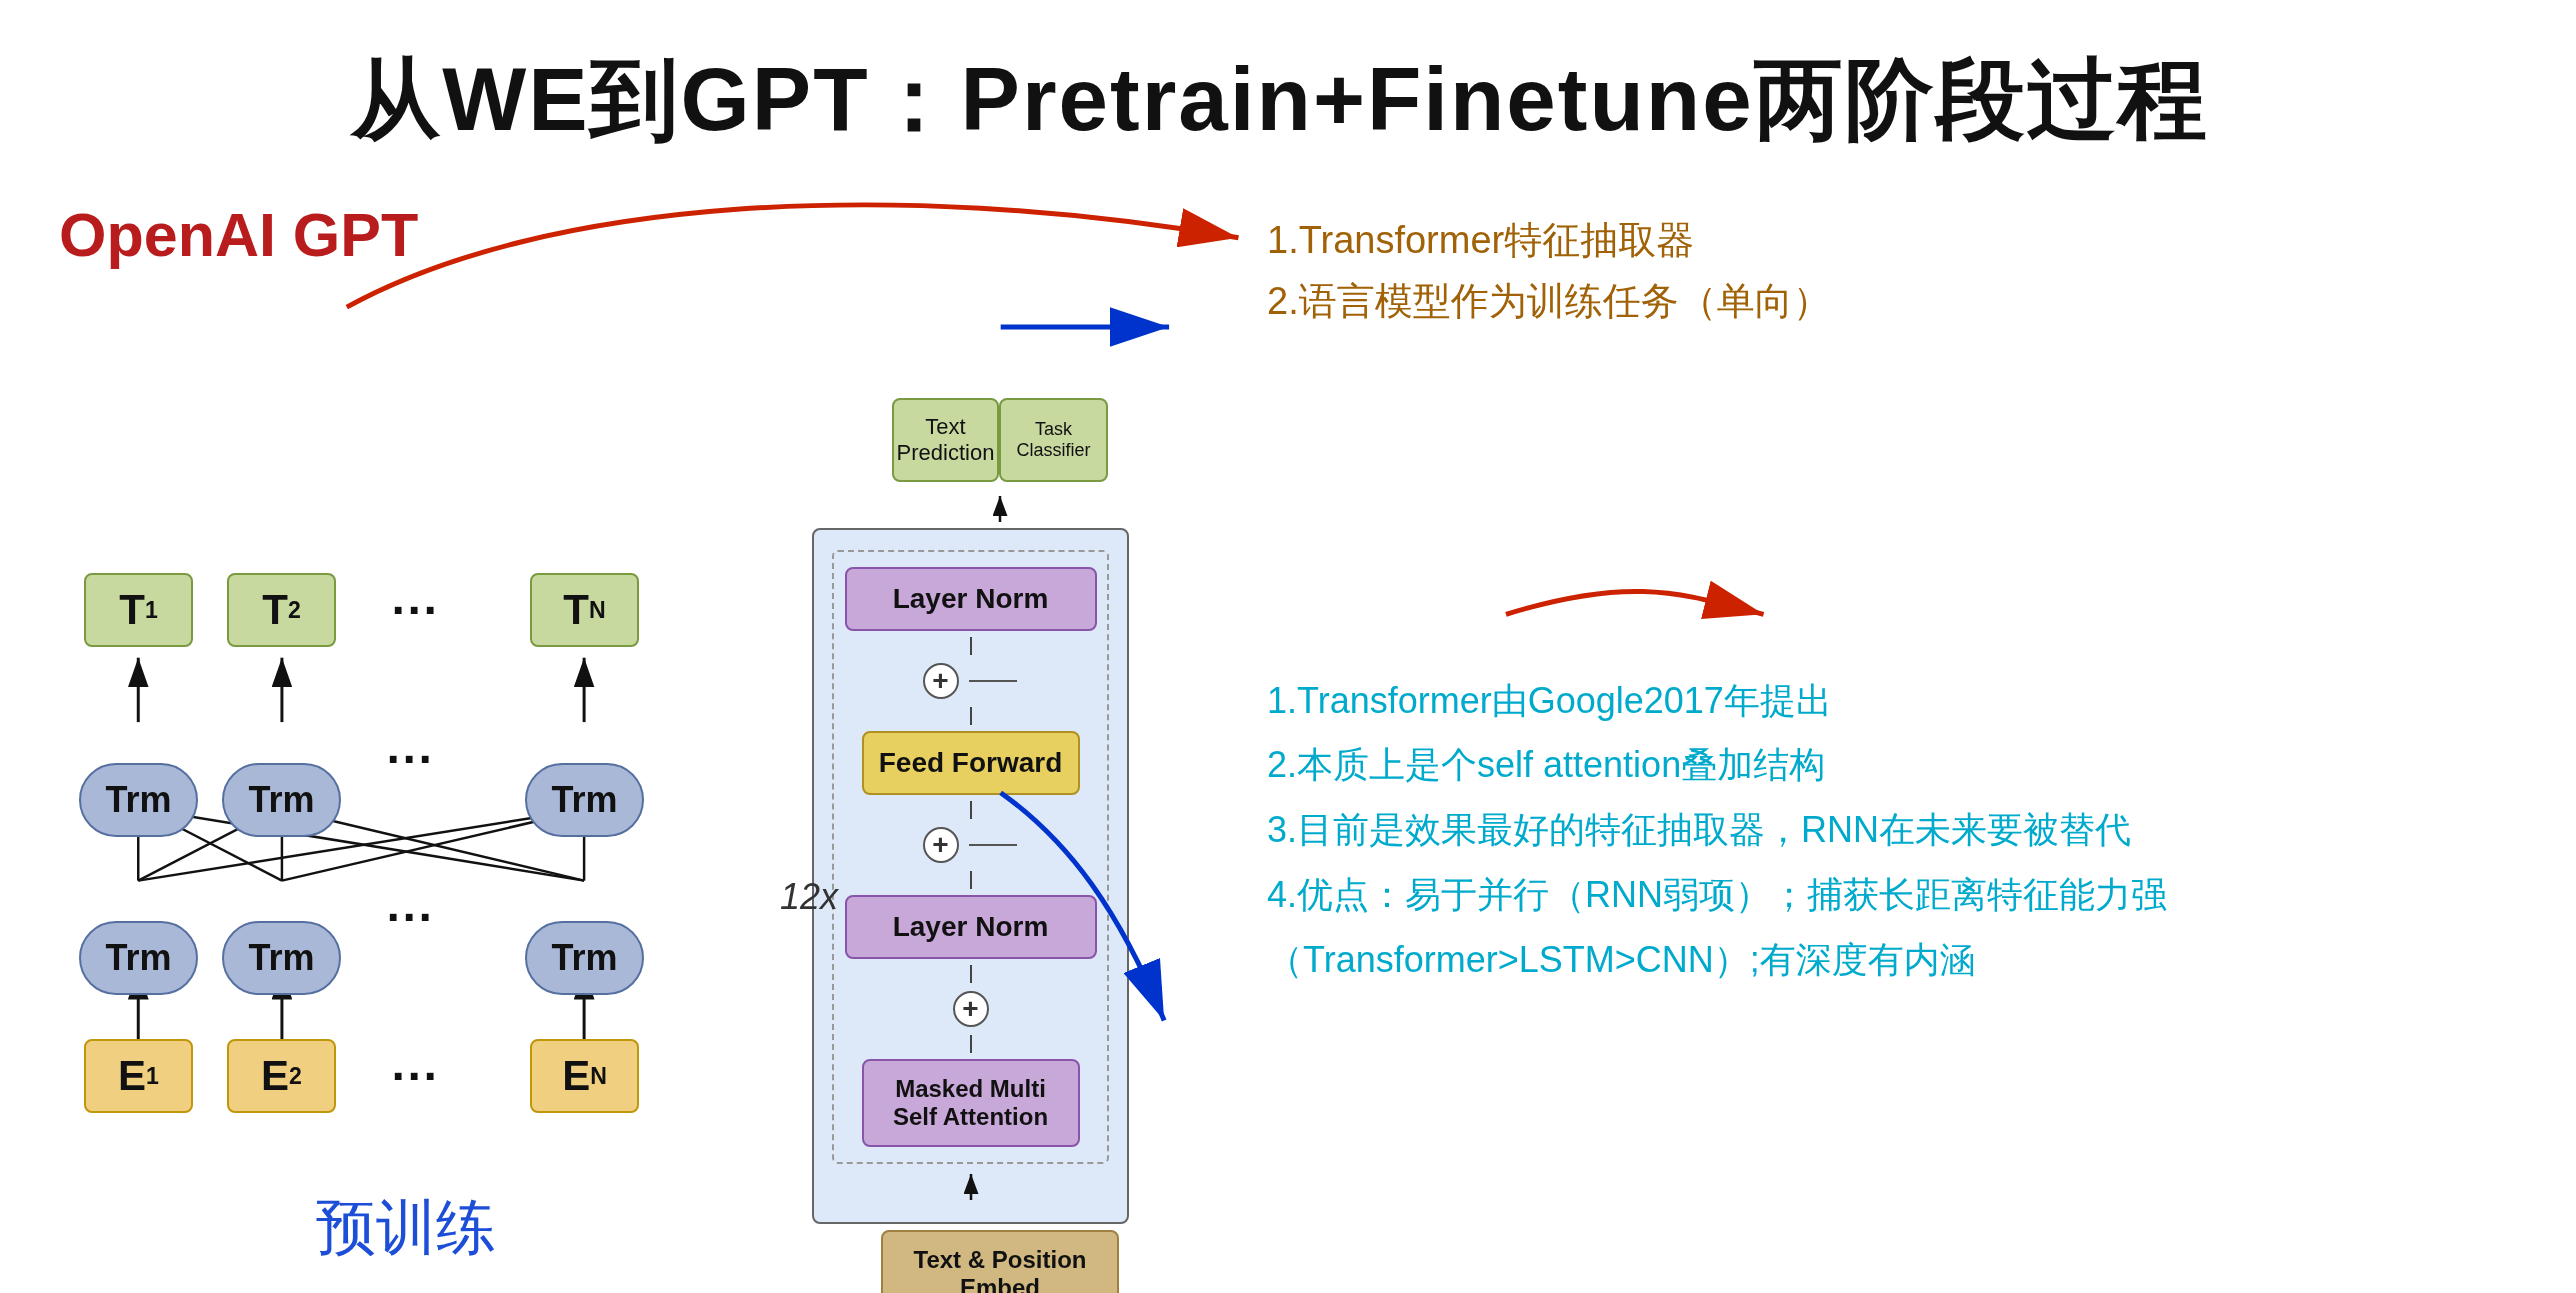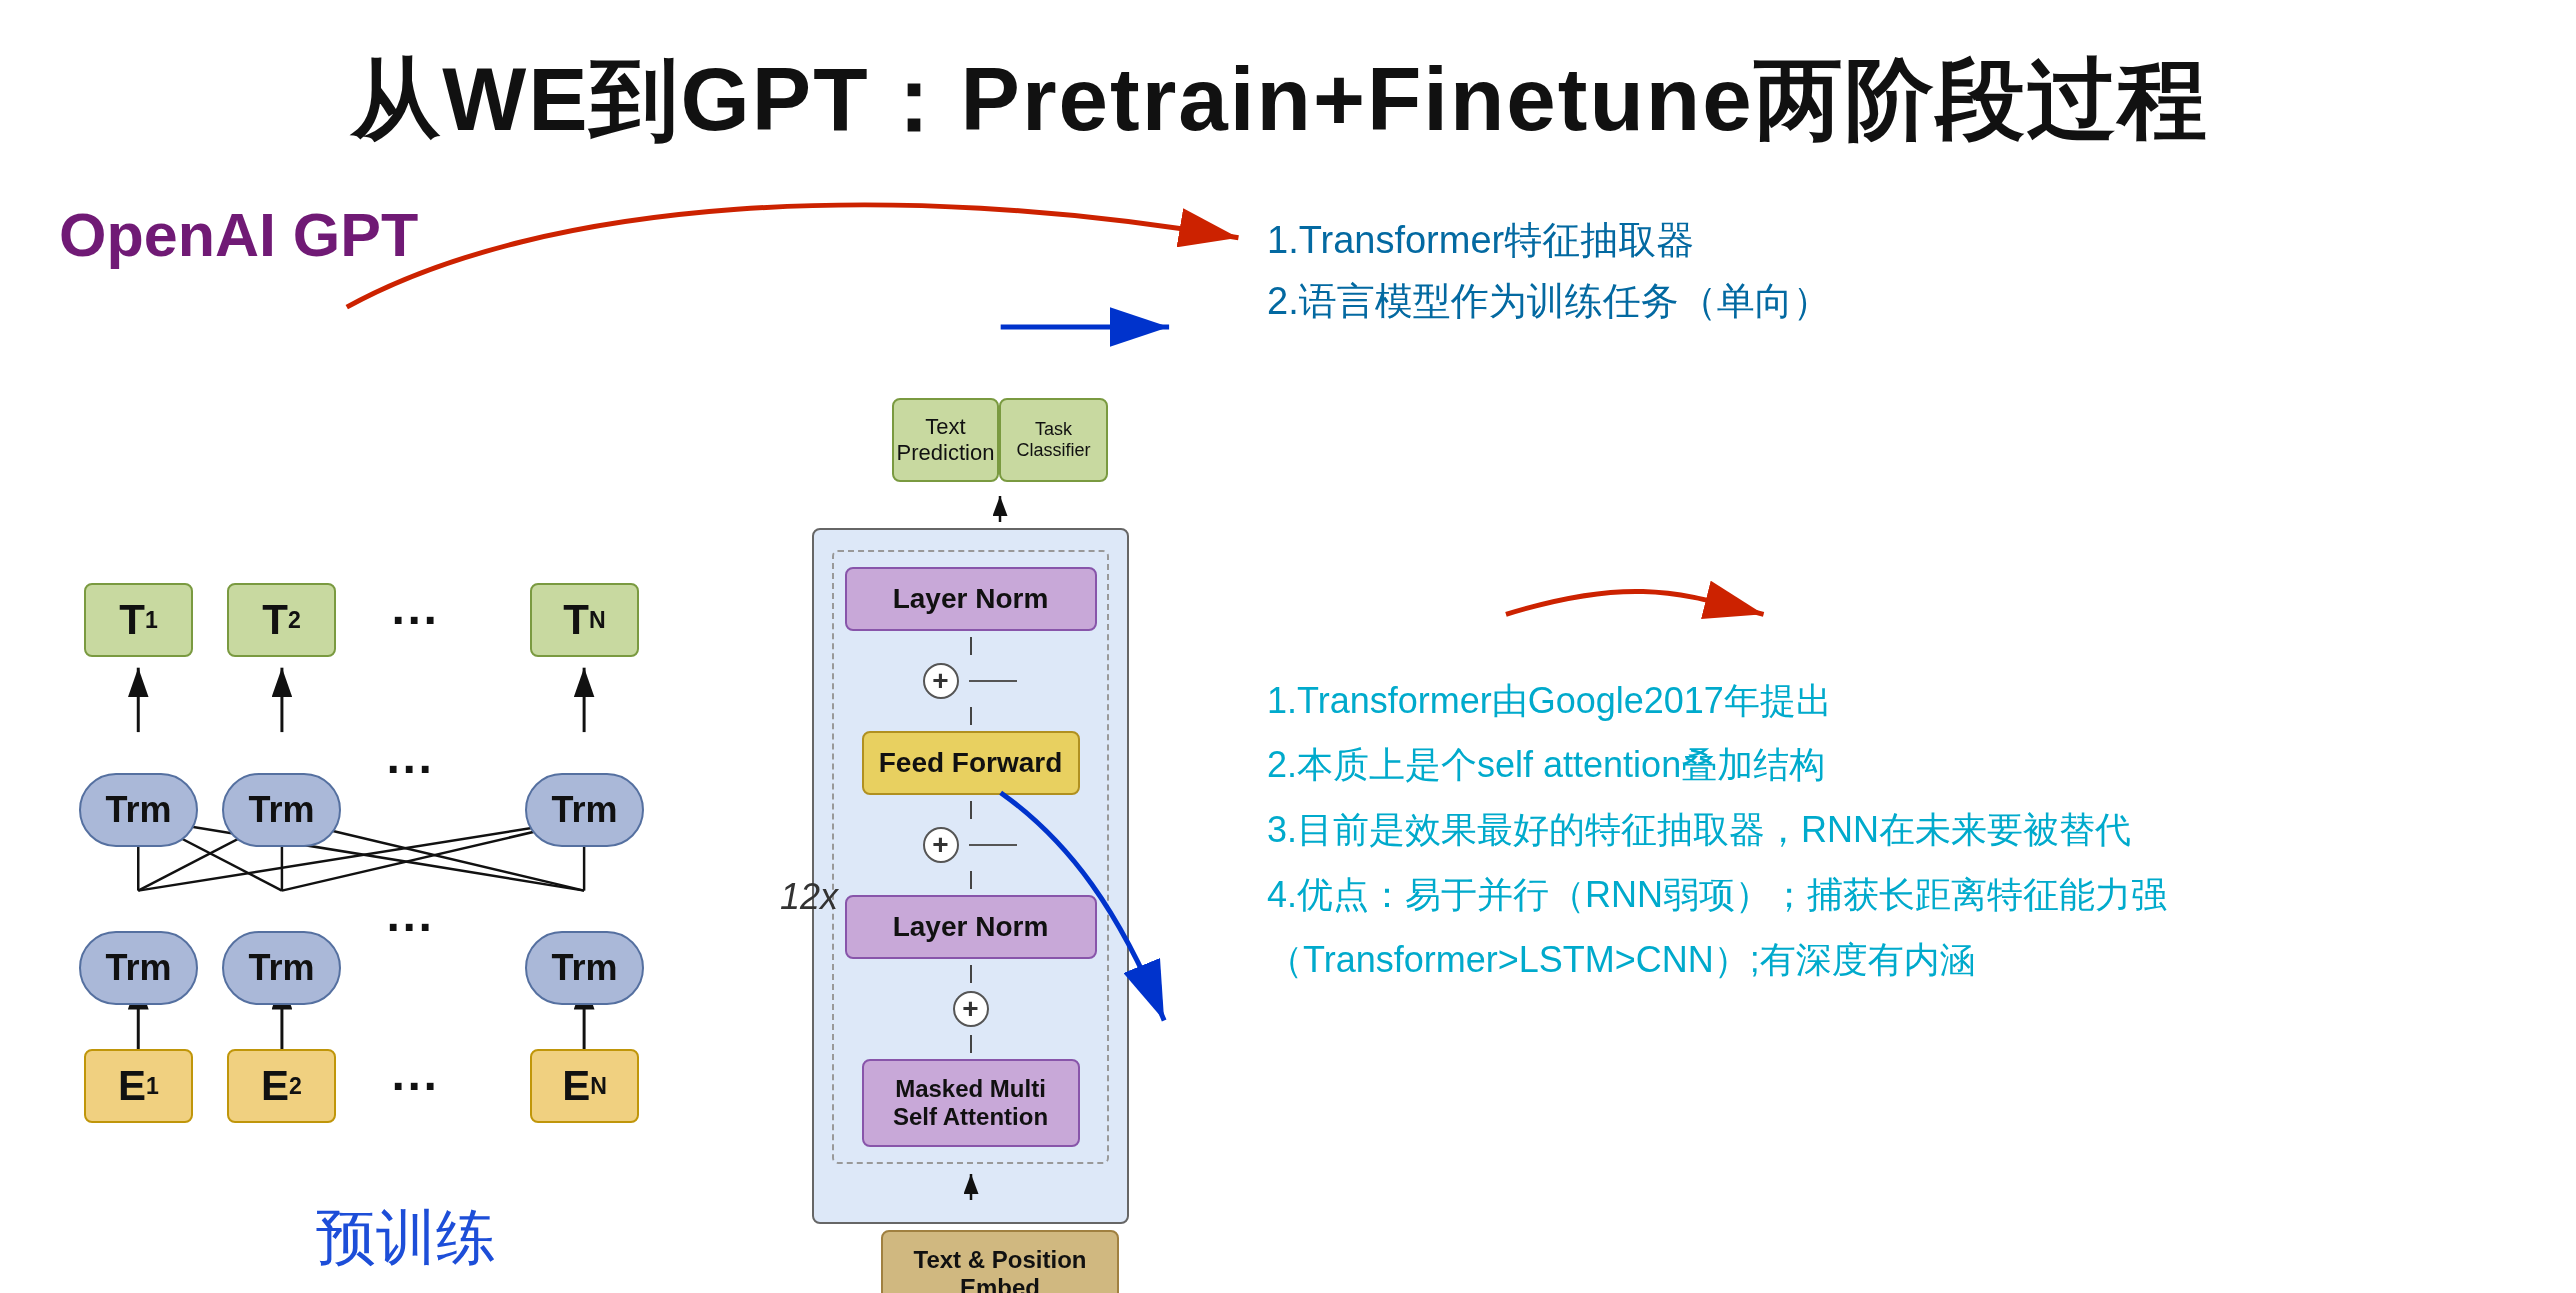--- a/index.html
+++ b/index.html
@@ -34,22 +34,22 @@
     
     .left-section {
       width: 694px;
       flex-shrink: 0;
       position: relative;
     }
 
     .openai-label {
       font-size: 61px;
       font-weight: bold;
-      color: #701a75;
-      margin-bottom: 26px;
+      color: #b91c1c;
+      margin-bottom: 16px;
       font-family: 'Arial', sans-serif;
     }
 
     .gpt-diagram {
       position: relative;
       width: 644px;
       height: 892px;
     }
 
     
@@ -260,21 +260,21 @@
     }
 
     
     .right-section {
       flex: 1;
       padding-left: 79px;
       position: relative;
     }
 
     .annotation-top {
-      color: #0369a1;
+      color: #a16207;
       font-size: 38px;
       line-height: 1.6;
       margin-top: 10px;
     }
 
     .annotation-bottom {
       color: #00aacc;
       font-size: 36px;
       line-height: 1.8;
       margin-top: 337px;

